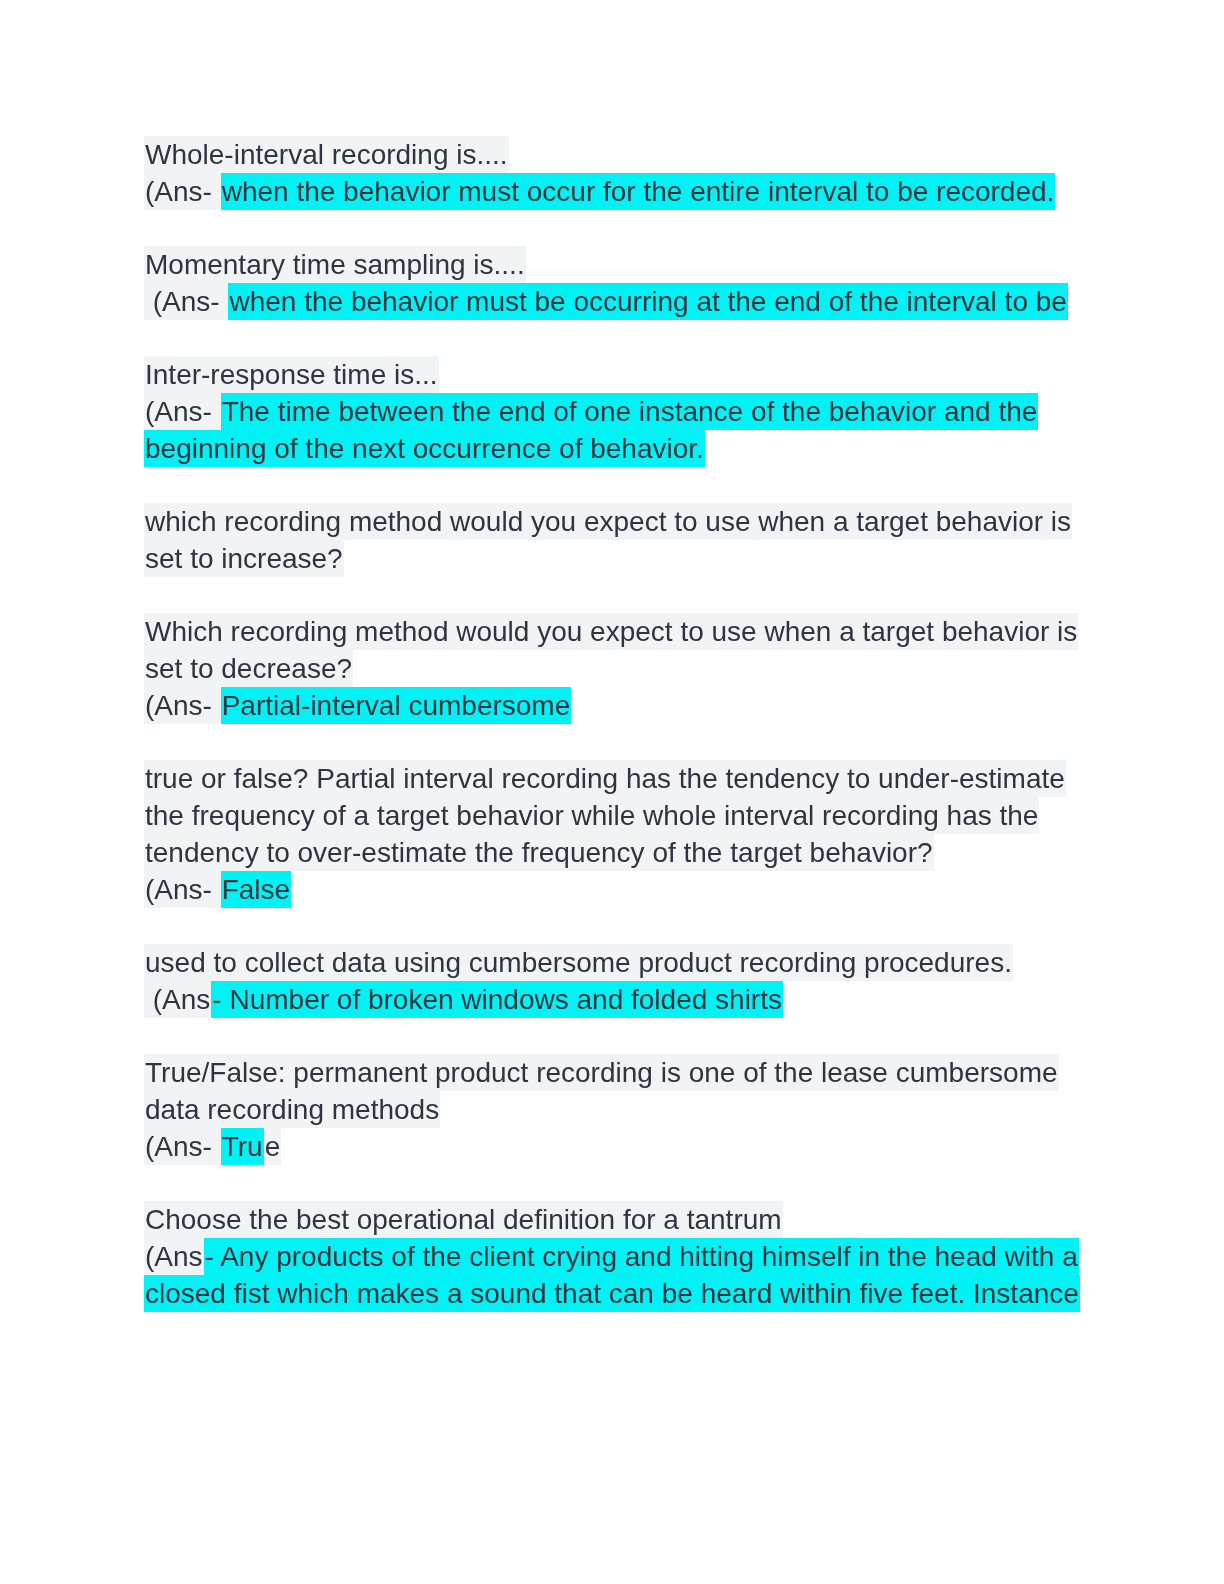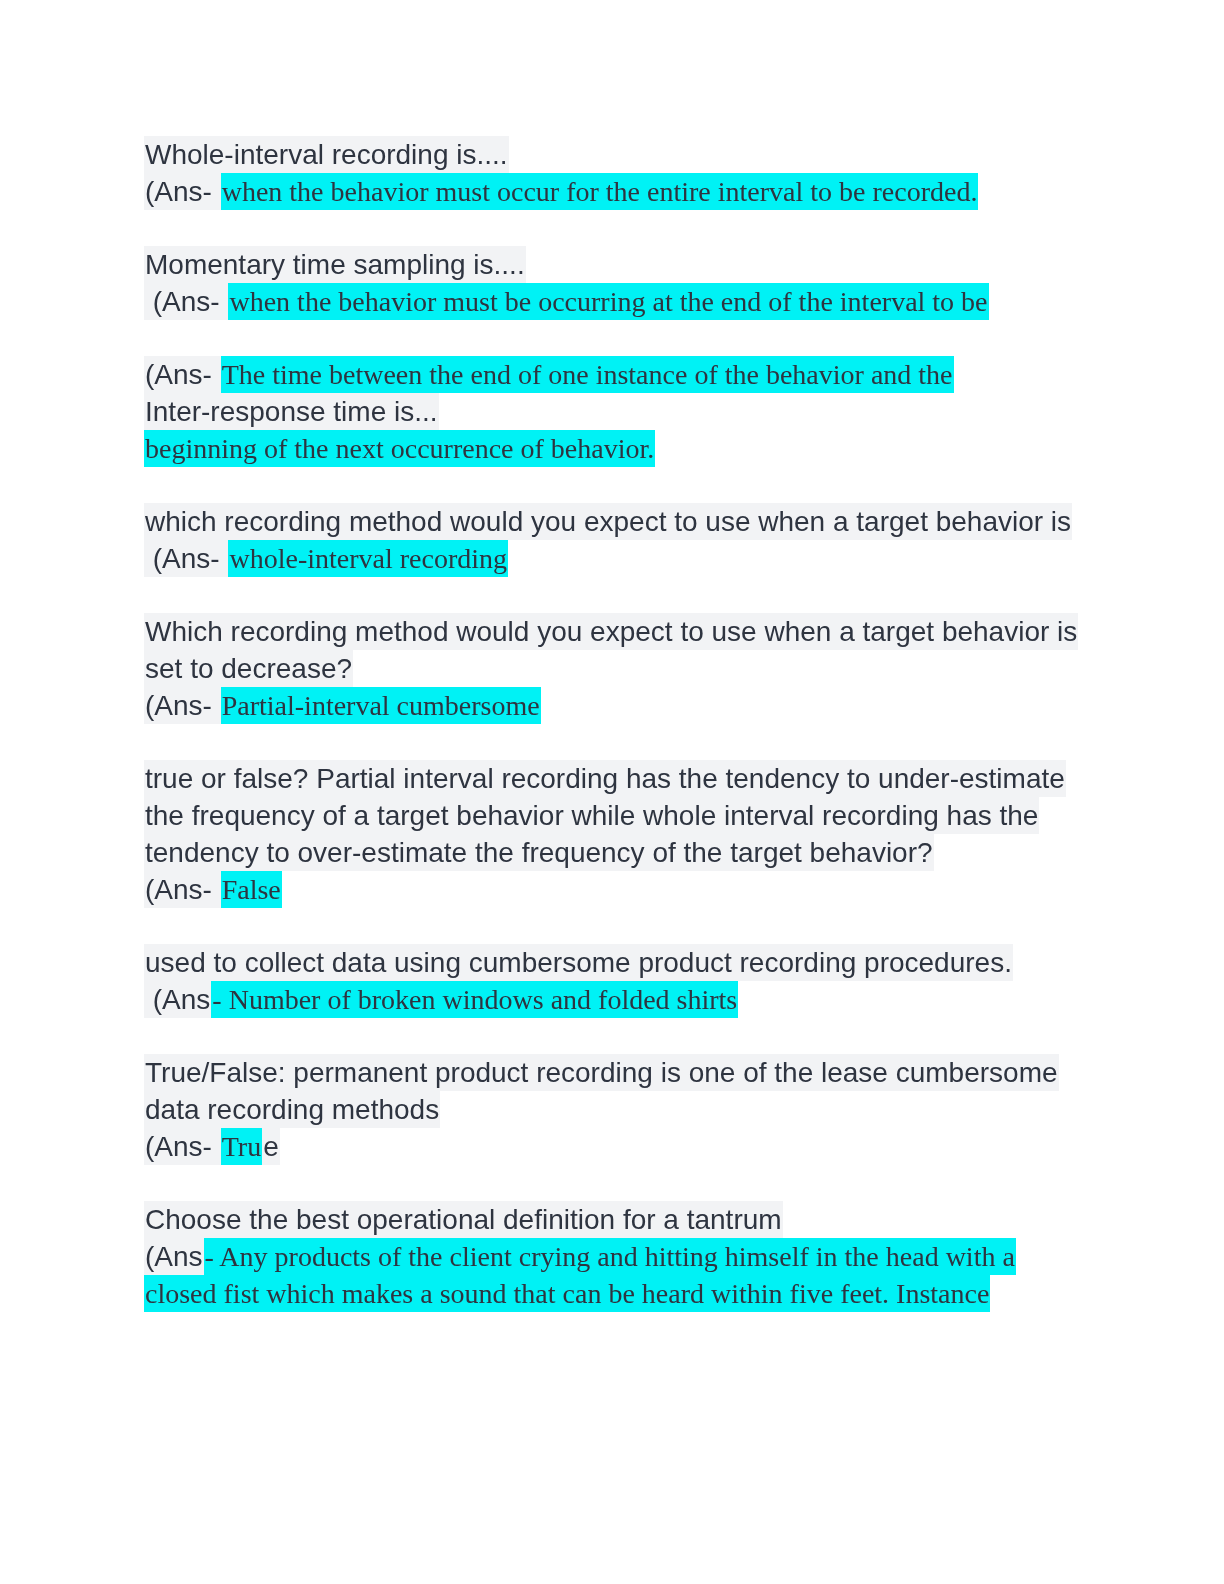--- a/index.html
+++ b/index.html
@@ -31,44 +31,43 @@
     white-space:pre-wrap;
   }
   .seg{
     padding:3px 1px;
   }
   .seg-question{
     background:var(--question-bg);
   }
   .seg-answer{
     background:var(--answer-bg);
-    font-family:Liberation Serif, serif;
   }
 </style>
 </head>
 <body>
 
 <div class="page">
   <div class="content">
       <div class="qa-block">
         <div class="text-line"><span class="seg seg-question">Whole-interval recording is....</span></div>
         <div class="text-line"><span class="seg seg-question">(Ans- </span><span class="seg seg-answer">when the behavior must occur for the entire interval to be recorded.</span></div>
       </div>
       <div class="qa-block">
         <div class="text-line"><span class="seg seg-question">Momentary time sampling is....</span></div>
         <div class="text-line"><span class="seg seg-question"> (Ans- </span><span class="seg seg-answer">when the behavior must be occurring at the end of the interval to be</span></div>
       </div>
       <div class="qa-block">
+        <div class="text-line"><span class="seg seg-question">Inter-response time is...</span></div>
         <div class="text-line"><span class="seg seg-question">(Ans- </span><span class="seg seg-answer">The time between the end of one instance of the behavior and the</span></div>
-        <div class="text-line"><span class="seg seg-question">Inter-response time is...</span></div>
         <div class="text-line"><span class="seg seg-answer">beginning of the next occurrence of behavior.</span></div>
       </div>
       <div class="qa-block">
         <div class="text-line"><span class="seg seg-question">which recording method would you expect to use when a target behavior is</span></div>
-        <div class="text-line"><span class="seg seg-question"> (Ans- </span><span class="seg seg-answer">whole-interval recording</span></div>
+        <div class="text-line"><span class="seg seg-question">set to increase?</span></div>
       </div>
       <div class="qa-block">
         <div class="text-line"><span class="seg seg-question">Which recording method would you expect to use when a target behavior is</span></div>
         <div class="text-line"><span class="seg seg-question">set to decrease?</span></div>
         <div class="text-line"><span class="seg seg-question">(Ans- </span><span class="seg seg-answer">Partial-interval cumbersome</span></div>
       </div>
       <div class="qa-block">
         <div class="text-line"><span class="seg seg-question">true or false? Partial interval recording has the tendency to under-estimate</span></div>
         <div class="text-line"><span class="seg seg-question">the frequency of a target behavior while whole interval recording has the</span></div>
         <div class="text-line"><span class="seg seg-question">tendency to over-estimate the frequency of the target behavior?</span></div>

